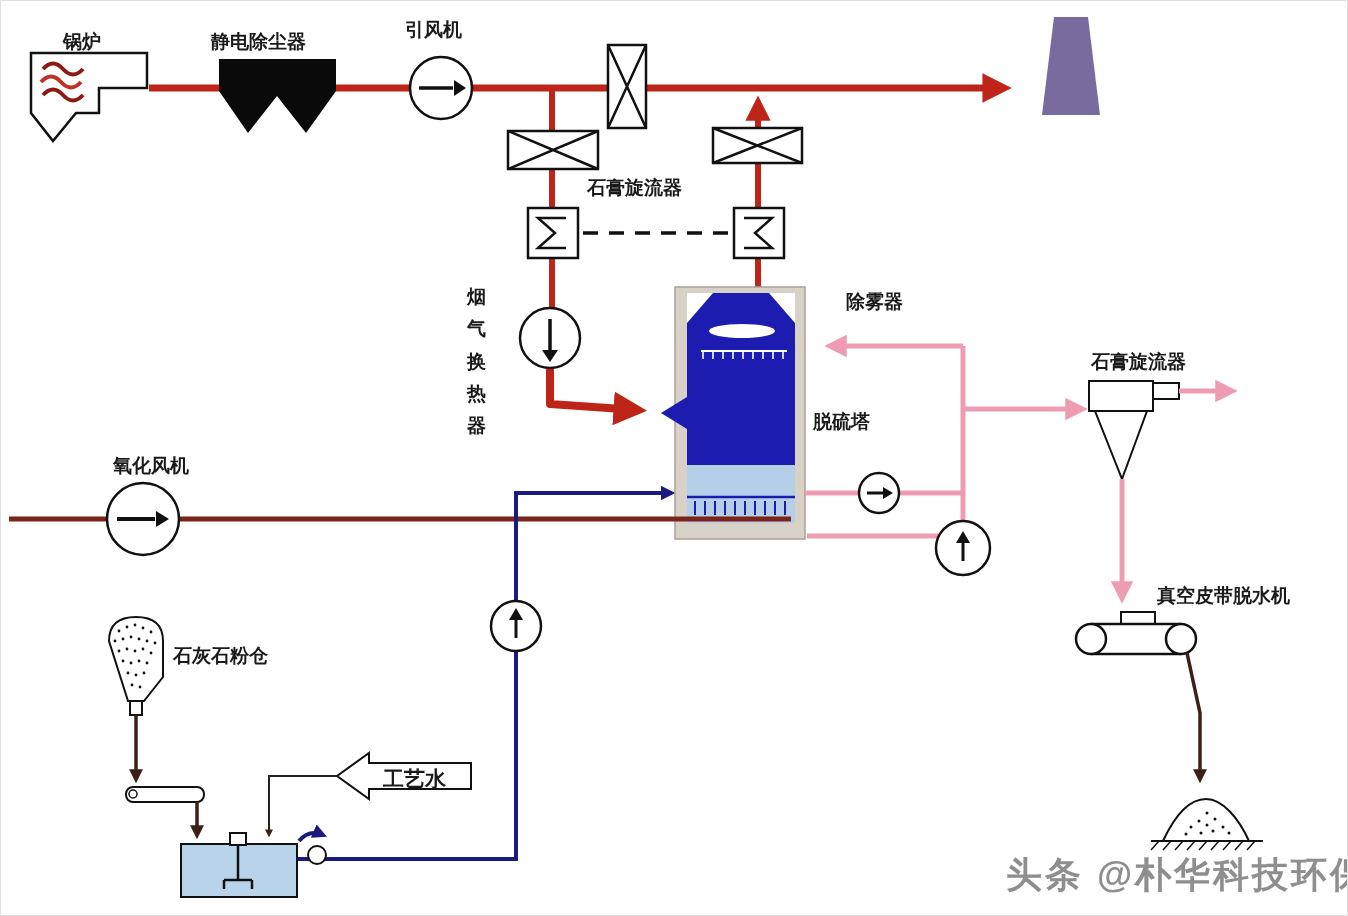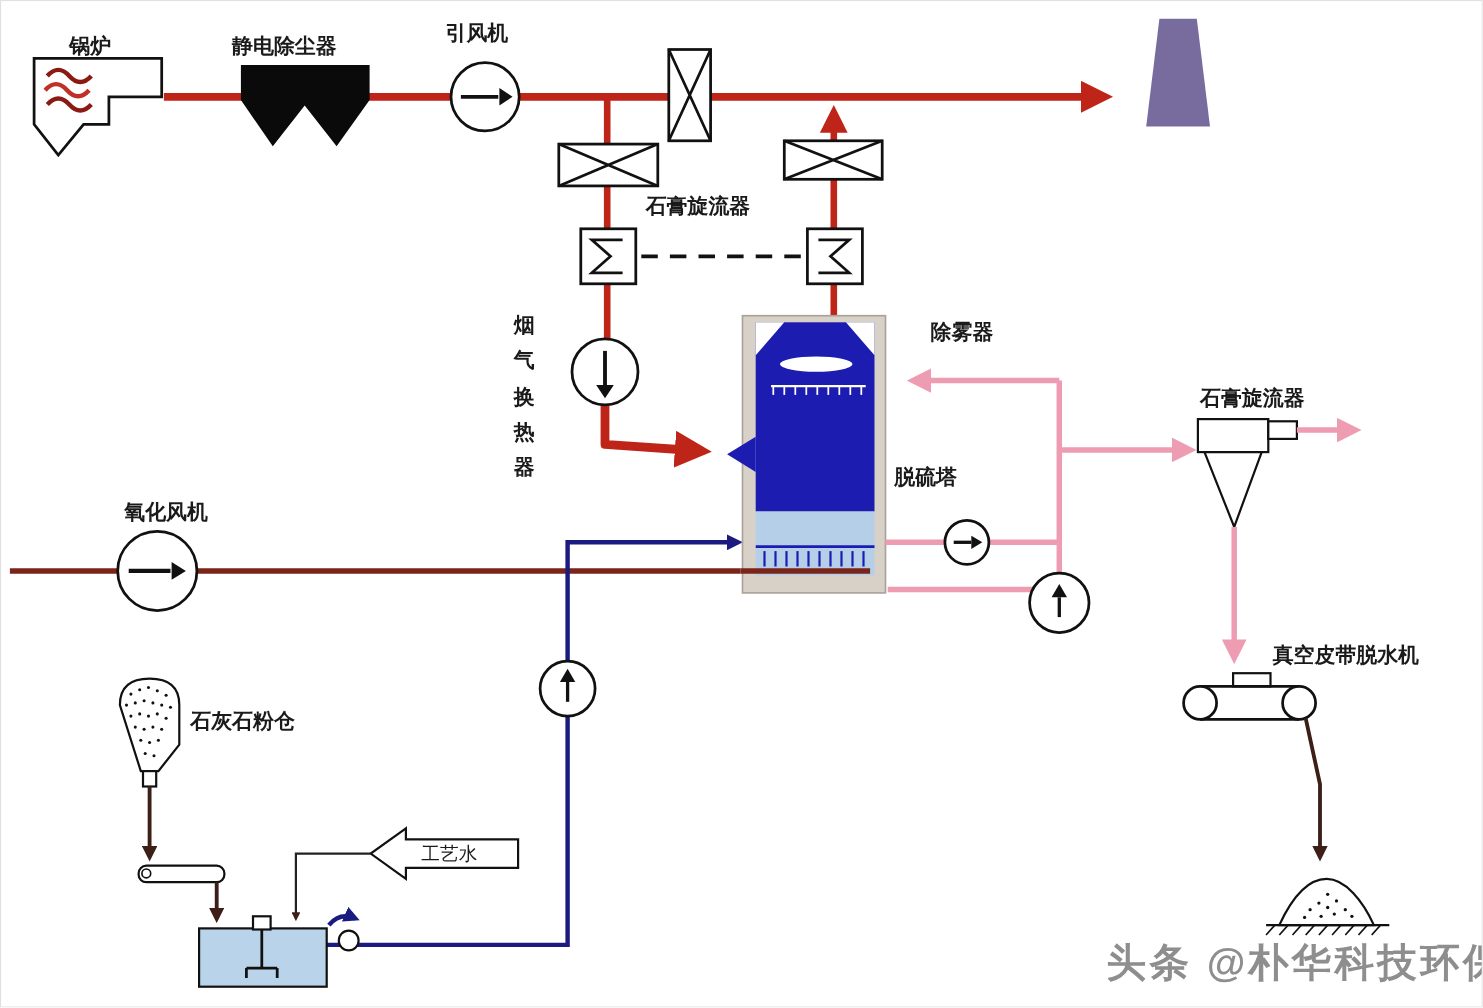--- a/index.html
+++ b/index.html
@@ -1,20 +1,20 @@
 <!DOCTYPE html>
 <html><head>
 <meta charset="utf-8">
 <style>
   html,body{margin:0;padding:0;background:#fff;}
   .stage{position:relative;width:1348px;height:916px;background:#fff;border:1px solid #e0e0e0;box-sizing:border-box;overflow:hidden;font-family:"Liberation Sans",sans-serif;}
   .stage svg{position:absolute;left:0;top:0;z-index:1;}
   .lbl{position:absolute;z-index:2;font-size:19px;font-weight:600;color:#1a1a1a;white-space:nowrap;font-family:"Liberation Sans",sans-serif;}
   .lbl-v{white-space:normal;width:22px;word-break:break-all;line-height:1.7;}
-  .lbl-in-arrow{font-size:17px;font-weight:400;}
+  .lbl-in-arrow{font-size:21px;font-weight:700;}
   .watermark{position:absolute;z-index:2;font-size:36px;font-weight:700;color:#8e8e8e;letter-spacing:3px;white-space:nowrap;font-family:"Liberation Sans",sans-serif;}
   
   .ln-red{stroke:#bf2418;fill:none;}
   .ln-pink{stroke:#ee9cb2;fill:none;stroke-width:5;}
   .ln-blue{stroke:#1a1a80;fill:none;stroke-width:4;}
   .ln-ox{stroke:#7a241a;fill:none;stroke-width:5;}
   .ln-dark{stroke:#3c2018;fill:none;stroke-width:3.5;}
   .eq{fill:#fff;stroke:#111;stroke-width:2.5;}
   .eq2{fill:#fff;stroke:#111;stroke-width:2;}
   .stroke-blk{stroke:#111;fill:none;stroke-width:2.5;}
@@ -278,21 +278,21 @@
     <line x1="251" y1="879" x2="251" y2="888" stroke="#111" stroke-width="2.5"></line>
   </g>
 </svg>
 
 <div class="lbl" style="left:62px;top:28px;font-family:Liberation Mono, monospace;">锅炉</div>
 <div class="lbl" style="left:210px;top:28px;">静电除尘器</div>
 <div class="lbl" style="left:404px;top:16px;">引风机</div>
 <div class="lbl" style="left:586px;top:174px;">石膏旋流器</div>
 <div class="lbl lbl-v" style="left:466px;top:280px;">烟气换热器</div>
 <div class="lbl" style="left:845px;top:288px;">除雾器</div>
-<div class="lbl" style="left:812px;top:420px;font-family:Liberation Serif, serif;">脱硫塔</div>
+<div class="lbl" style="left:812px;top:408px;font-family:Liberation Serif, serif;">脱硫塔</div>
 <div class="lbl" style="left:112px;top:452px;">氧化风机</div>
 <div class="lbl" style="left:172px;top:642px;text-align:center;">石灰石粉仓</div>
 <div class="lbl lbl-in-arrow" style="left:382px;top:764px;">工艺水</div>
 <div class="lbl" style="left:1090px;top:348px;">石膏旋流器</div>
 <div class="lbl" style="left:1156px;top:582px;">真空皮带脱水机</div>
 <div class="watermark" style="left:1005px;top:850px;">头条 @朴华科技环保</div>
 
 </div>
 
 </body></html>

